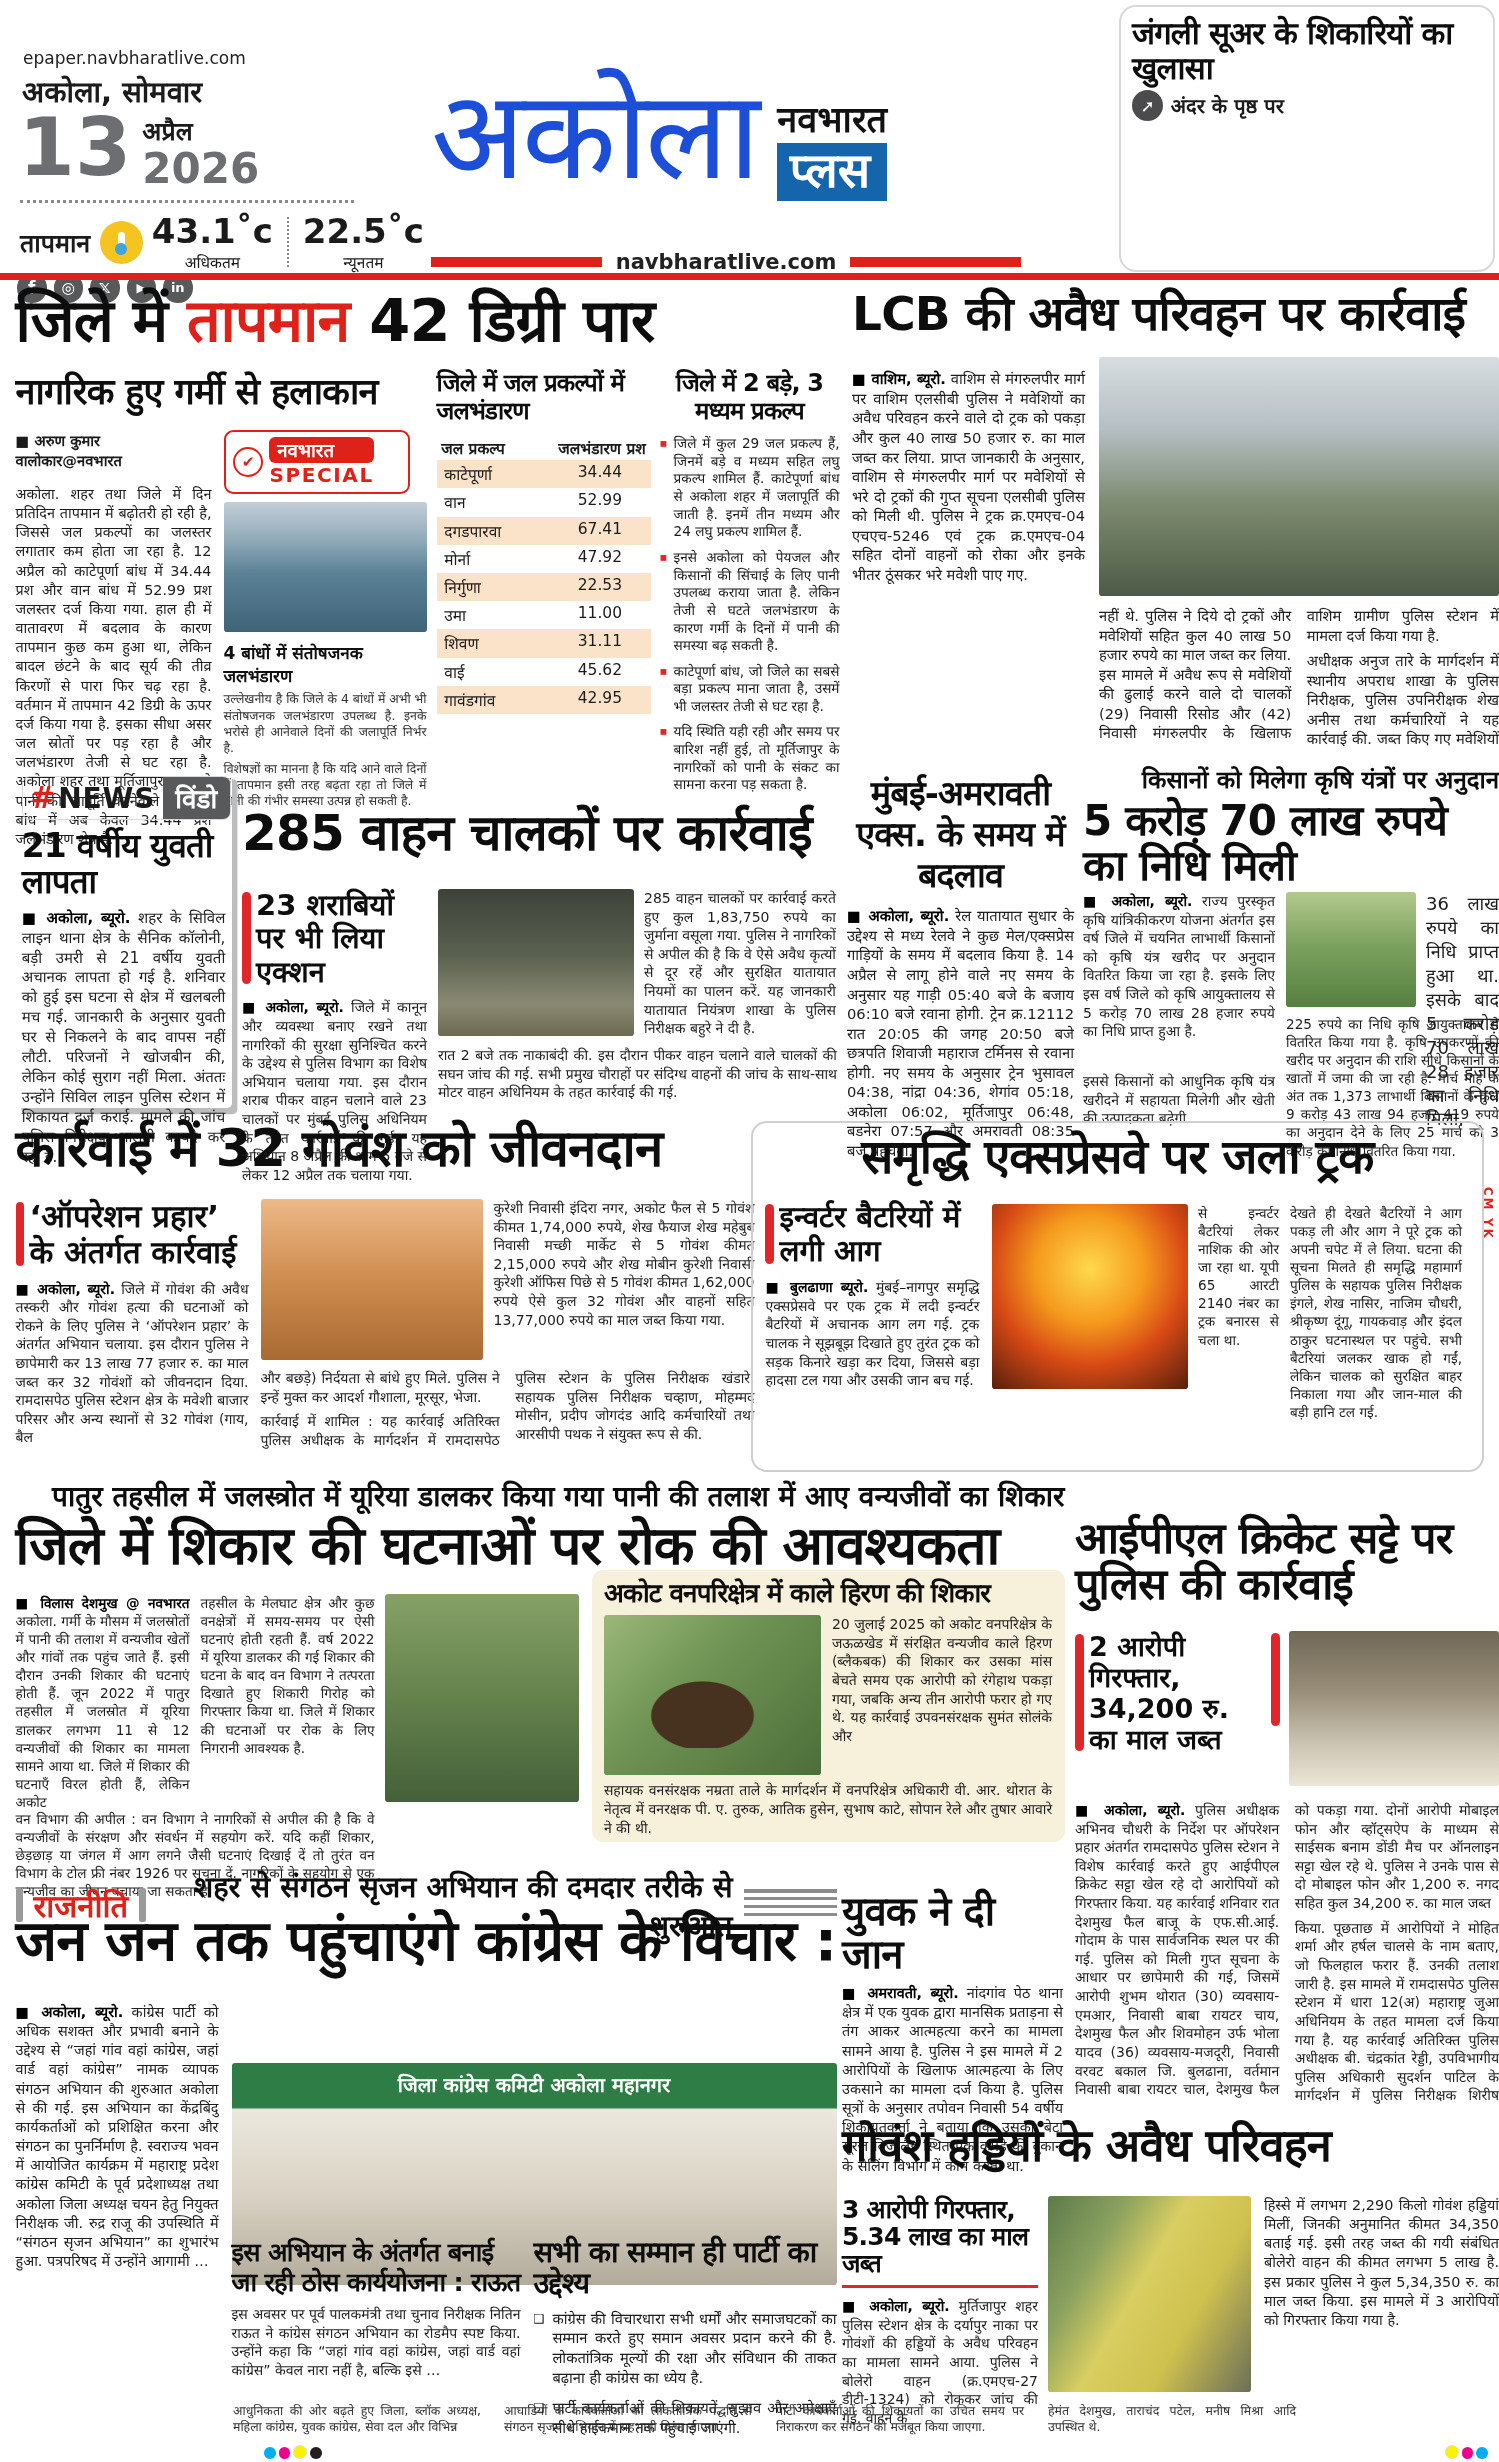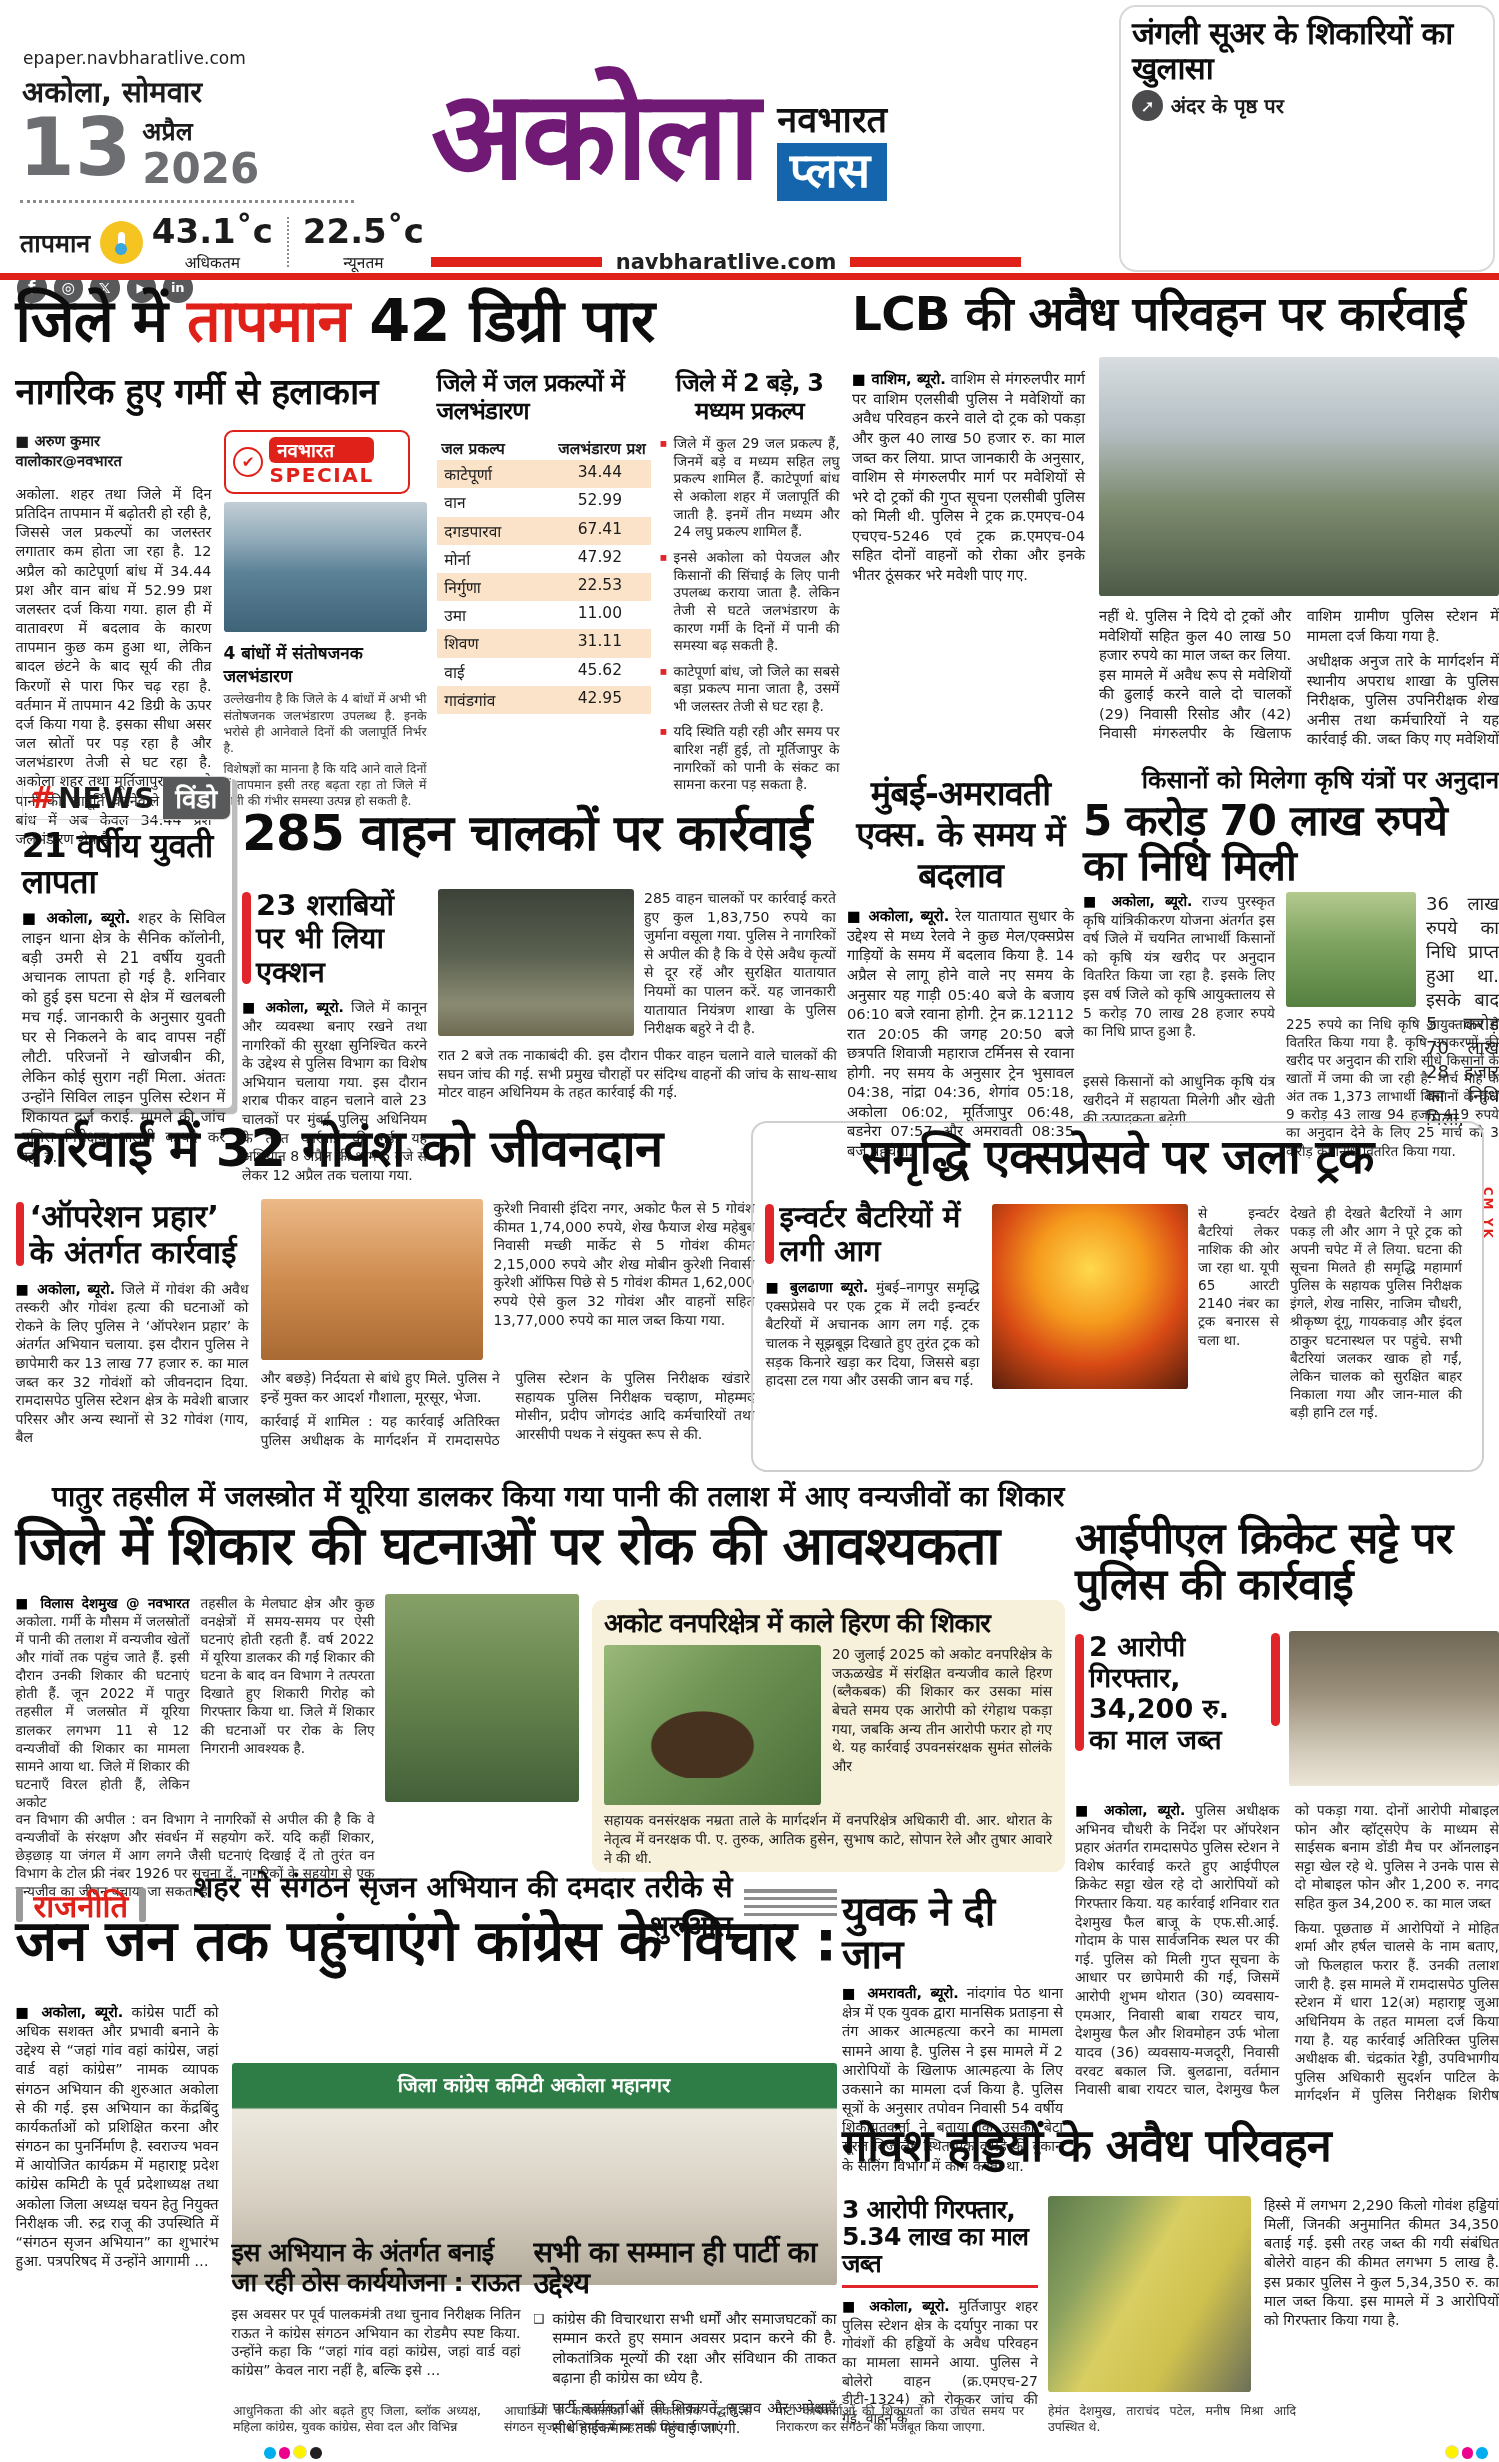--- a/index.html
+++ b/index.html
@@ -76,21 +76,21 @@
   </div>
   <div class="abs" style="left:17px;top:233px;margin-top:40px;display:flex;gap:7px;">
     <span class="circle-icon" style="width:29.5px;height:29.5px;font-size:17px;">f</span>
     <span class="circle-icon" style="width:29.5px;height:29.5px;font-size:15.5px;">◎</span>
     <span class="circle-icon" style="width:29.5px;height:29.5px;font-size:14.7px;">𝕏</span>
     <span class="circle-icon" style="width:29.5px;height:29.5px;font-size:12.4px;">▶</span>
     <span class="circle-icon" style="width:29.5px;height:29.5px;font-size:13px;">in</span>
   </div>
 
   <div class="abs" style="left:431px;top:74px;display:flex;align-items:flex-start;gap:20px;">
-    <span style="font-size:123px;font-weight:700;color:#701a75;line-height:1;letter-spacing:-3.1px;">अकोला</span>
+    <span style="font-size:123px;font-weight:400;color:#1d4ed8;line-height:1;letter-spacing:-3.1px;">अकोला</span>
     <span style="display:flex;flex-direction:column;margin-top:20px;">
       <span style="font-size:36px;font-weight:800;color:#111;">नवभारत</span>
       <span style="font-size:48px;font-weight:800;color:#fff;background:#1565ad;padding:1.6px 12.4px 6.2px;line-height:1.05;">प्लस</span>
     </span>
   </div>
   <div class="abs" style="left:431px;top:250px;width:590px;display:flex;align-items:center;gap:14px;">
     <span style="flex:1;height:10px;background:#e0211a;"></span>
     <span style="font-size:21px;font-weight:700;color:#222;">navbharatlive.com</span>
     <span style="flex:1;height:10px;background:#e0211a;"></span>
   </div>
@@ -271,21 +271,21 @@
   </div>
 
   <div class="abs" style="left:15.5px;top:1476px;width:1049px;height:385px;">
     <div class="kicker" style="font-size:28px;">पातुर तहसील में जलस्त्रोत में यूरिया डालकर किया गया पानी की तलाश में आए वन्यजीवों का शिकार</div>
     <div class="hl" style="font-size:53px;margin-top:3.1px;">जिले में शिकार की घटनाओं पर रोक की आवश्यकता</div>
     <div class="abs" style="left:0;top:118px;width:174px;">
       <p class="body" style="font-size:13.6px;margin:0;"><b>■ विलास देशमुख @ नवभारत</b> <span>अकोला. गर्मी के मौसम में जलस्रोतों में पानी की तलाश में वन्यजीव खेतों और गांवों तक पहुंच जाते हैं. इसी दौरान उनकी शिकार की घटनाएं होती हैं. जून 2022 में पातुर तहसील में जलस्रोत में यूरिया डालकर लगभग 11 से 12 वन्यजीवों की शिकार का मामला सामने आया था. जिले में शिकार की घटनाएँ विरल होती हैं, लेकिन अकोट</span></p>
     </div>
     <div class="abs body" style="left:185px;top:118px;width:174px;font-size:13.6px;">तहसील के मेलघाट क्षेत्र और कुछ वनक्षेत्रों में समय-समय पर ऐसी घटनाएं होती रहती हैं. वर्ष 2022 में यूरिया डालकर की गई शिकार की घटना के बाद वन विभाग ने तत्परता दिखाते हुए शिकारी गिरोह को गिरफ्तार किया था. जिले में शिकार की घटनाओं पर रोक के लिए निगरानी आवश्यक है.</div>
     <div class="abs ph ph-forest" style="left:369px;top:118px;width:194px;height:208px;"></div>
-    <div class="abs" style="left:576px;top:124px;width:473px;height:272px;background:#f7f0da;border-radius:11px;padding:9.3px 12.4px;box-sizing:border-box;">
+    <div class="abs" style="left:576px;top:94px;width:473px;height:272px;background:#f7f0da;border-radius:11px;padding:9.3px 12.4px;box-sizing:border-box;">
       <div class="hl" style="font-size:26px;">अकोट वनपरिक्षेत्र में काले हिरण की शिकार</div>
       <div style="display:flex;gap:11px;margin-top:7.8px;">
         <div class="ph ph-deer" style="width:217px;height:160px;"></div>
         <div class="body" style="flex:1;font-size:14px;">20 जुलाई 2025 को अकोट वनपरिक्षेत्र के जऊळखेड में संरक्षित वन्यजीव काले हिरण (ब्लैकबक) की शिकार कर उसका मांस बेचते समय एक आरोपी को रंगेहाथ पकड़ा गया, जबकि अन्य तीन आरोपी फरार हो गए थे. यह कार्रवाई उपवनसंरक्षक सुमंत सोलंके और</div>
       </div>
       <div class="body" style="font-size:14px;margin-top:6.2px;">सहायक वनसंरक्षक नम्रता ताले के मार्गदर्शन में वनपरिक्षेत्र अधिकारी वी. आर. थोरात के नेतृत्व में वनरक्षक पी. ए. तुरुक, आतिक हुसेन, सुभाष काटे, सोपान रेले और तुषार आवारे ने की थी.</div>
     </div>
     <div class="abs body" style="left:0;top:334px;width:359px;font-size:13.6px;">वन विभाग की अपील : वन विभाग ने नागरिकों से अपील की है कि वे वन्यजीवों के संरक्षण और संवर्धन में सहयोग करें. यदि कहीं शिकार, छेड़छाड़ या जंगल में आग लगने जैसी घटनाएं दिखाई दें तो तुरंत वन विभाग के टोल फ्री नंबर 1926 पर सूचना दें. नागरिकों के सहयोग से एक वन्यजीव का जीवन बचाया जा सकता है.</div>
   </div>
 

